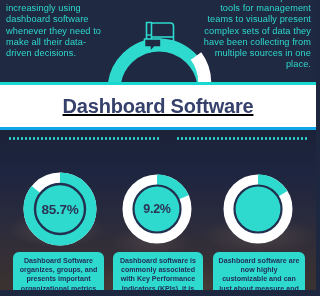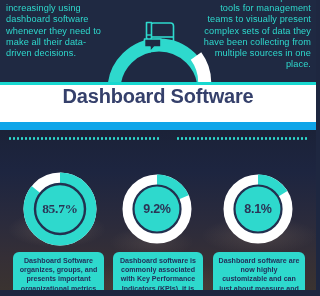--- a/index.html
+++ b/index.html
@@ -68,24 +68,26 @@
     height: 42px;
   }
 
   
   .title-band {
     position: relative;
     width: 316px;
     height: 48px;
     background: #ffffff;
     border-top: 3px solid #18d8d0;
-    border-bottom: 8px solid #0ea5e9;
+    border-bottom: 3px solid #0ea5e9;
     box-sizing: border-box;
     display: flex;
+    align-items: center;
     justify-content: center;
+    text-decoration: underline;
   }
   .title-text {
     color: #35406b;
     font-size: 20px;
     font-weight: bold;
     letter-spacing: -0.2px;
   }
 
   
   .stats-section {
@@ -150,21 +152,21 @@
     position: absolute;
     left: 0; right: 0;
     top: 50%;
     transform: translateY(-50%);
     text-align: center;
     color: #2b3556;
     font-size: 13.5px;
     font-weight: bold;
     letter-spacing: -0.3px;
   }
-  .d1 { left: 21px; font-family: Liberation Serif, serif; }
+  .d1 { left: 21px; }
   .d2 { left: 120px; top: 42px; width: 74px; height: 74px; text-decoration: underline; }
   .d3 { left: 221px; top: 42px; width: 74px; height: 74px; }
   .d2 .pct, .d3 .pct { font-size: 12.5px; }
 
   
   .caption {
     position: absolute;
     bottom: -22px;
     background: #2ed9cd;
     border-radius: 6px;
@@ -237,21 +239,20 @@
       </svg>
       <div class="pct">9.2%</div>
     </div>
 
     <div class="donut d3">
       <svg width="74" height="74" viewBox="0 0 74 74">
         <circle cx="37" cy="37" r="29" fill="none" stroke="#ffffff" stroke-width="11"></circle>
         <circle cx="37" cy="37" r="29" fill="none" stroke="#2ed9cd" stroke-width="11" stroke-dasharray="29.5 152.7" transform="rotate(-90 37 37)"></circle>
         <circle cx="37" cy="37" r="23.5" fill="#2ed9cd" stroke="#22304f" stroke-width="2.2"></circle>
       </svg>
-      <div class="pct">8.1%</div>
     </div>
 
     <div class="caption c1">Dashboard Software organizes, groups, and presents important organizational metrics</div>
     <div class="caption c2">Dashboard software is commonly associated with Key Performance Indicators (KPIs), it is an</div>
     <div class="caption c3">Dashboard software are now highly customizable and can just about measure and</div>
   </div>
 
 </div>
 
 </body></html>

